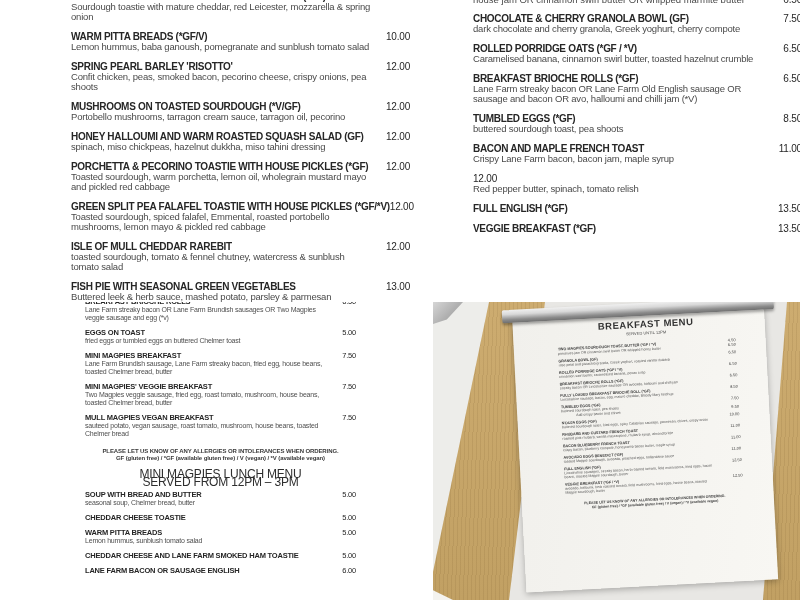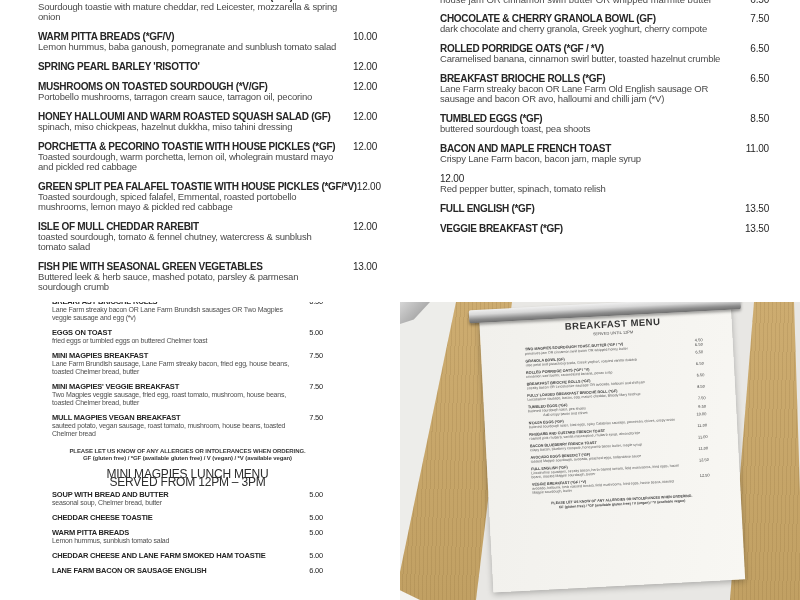--- a/index.html
+++ b/index.html
@@ -1,18 +1,18 @@
 <!DOCTYPE html>
 <html><head>
 <meta charset="utf-8">
 <style>
   html,body{margin:0;padding:0;background:#fff;}
   .collage{position:relative;width:800px;height:600px;overflow:hidden;background:#fff;
     font-family:"Liberation Sans",sans-serif;}
-  .panel{position:absolute;overflow:hidden;background:#fff;}
+  .panel{position:absolute;overflow:hidden;background:#fff;margin-left:33px;}
   .tl{left:0;top:0;width:400px;height:302px;padding:0 23px 0 38px;box-sizing:border-box;}
   .tr{left:400px;top:0;width:400px;height:302px;padding:0 31px 0 40px;box-sizing:border-box;}
   .bl{left:0;top:302px;width:400px;height:298px;padding:0 77px 0 52px;box-sizing:border-box;}
   .br{left:400px;top:302px;width:400px;height:298px;background:#e8e7e4;padding:0;}
 
   
   .mi{margin-bottom:9px;}
   .mi-top{display:flex;justify-content:space-between;align-items:baseline;line-height:11px;}
   .mi-name{font-weight:700;font-size:10px;letter-spacing:-0.3px;color:#262626;white-space:nowrap;}
   .mi-price{font-size:10px;letter-spacing:-0.2px;color:#262626;}
@@ -87,20 +87,21 @@
             <span class="mi-price">10.00</span>
           </div>
           <div class="mi-desc">Lemon hummus, baba ganoush, pomegranate and sunblush tomato salad</div>
         </div>
 
         <div class="mi">
           <div class="mi-top">
             <span class="mi-name">SPRING PEARL BARLEY 'RISOTTO'</span>
             <span class="mi-price">12.00</span>
           </div>
+          <div class="mi-desc">Confit chicken, peas, smoked bacon, pecorino cheese, crispy onions, pea shoots</div>
         </div>
 
         <div class="mi">
           <div class="mi-top">
             <span class="mi-name">MUSHROOMS ON TOASTED SOURDOUGH (*V/GF)</span>
             <span class="mi-price">12.00</span>
           </div>
           <div class="mi-desc">Portobello mushrooms, tarragon cream sauce, tarragon oil, pecorino</div>
         </div>
 

